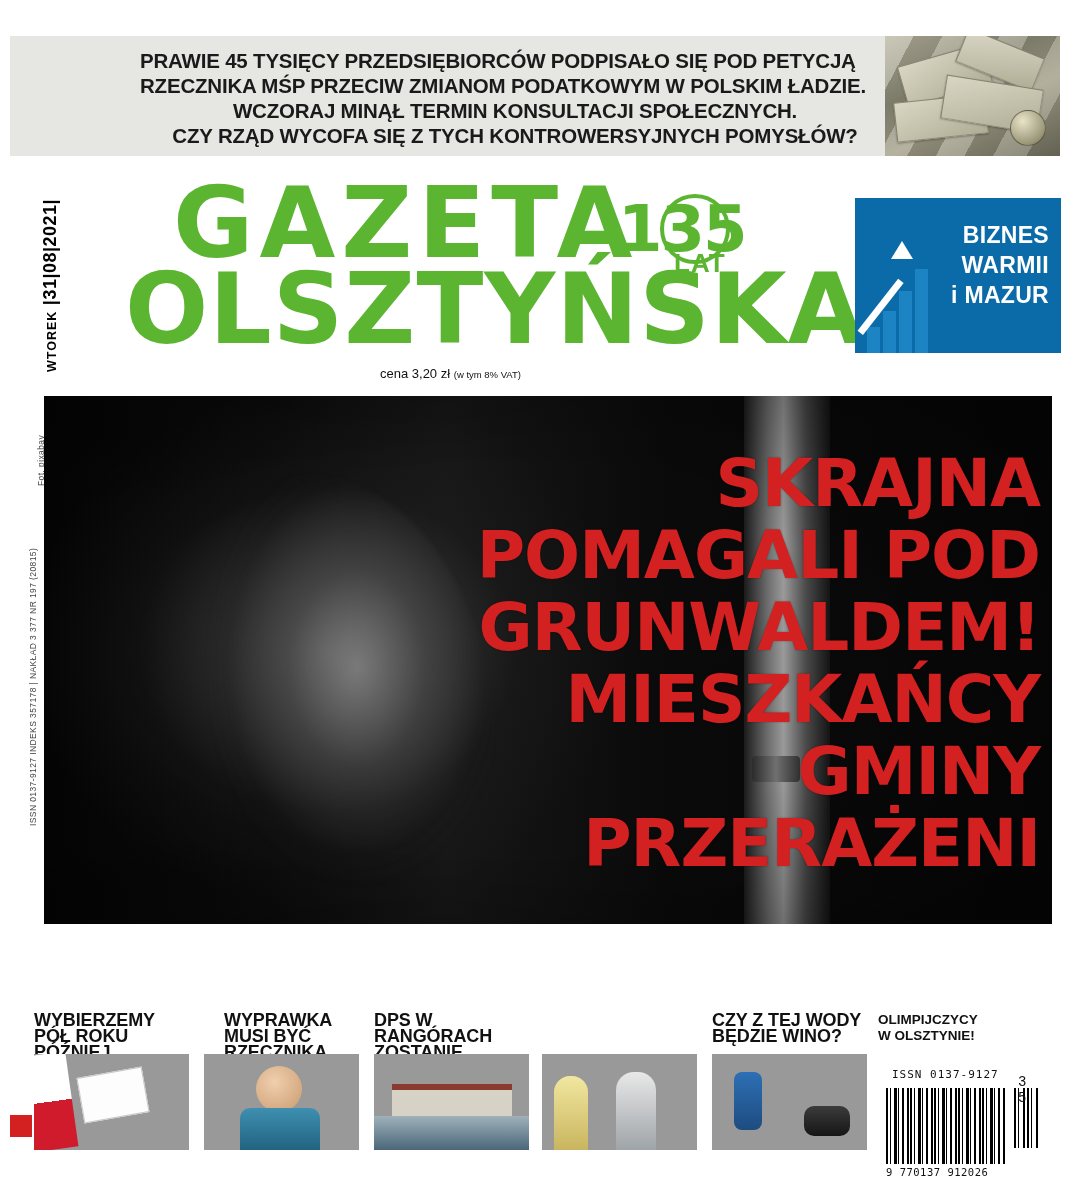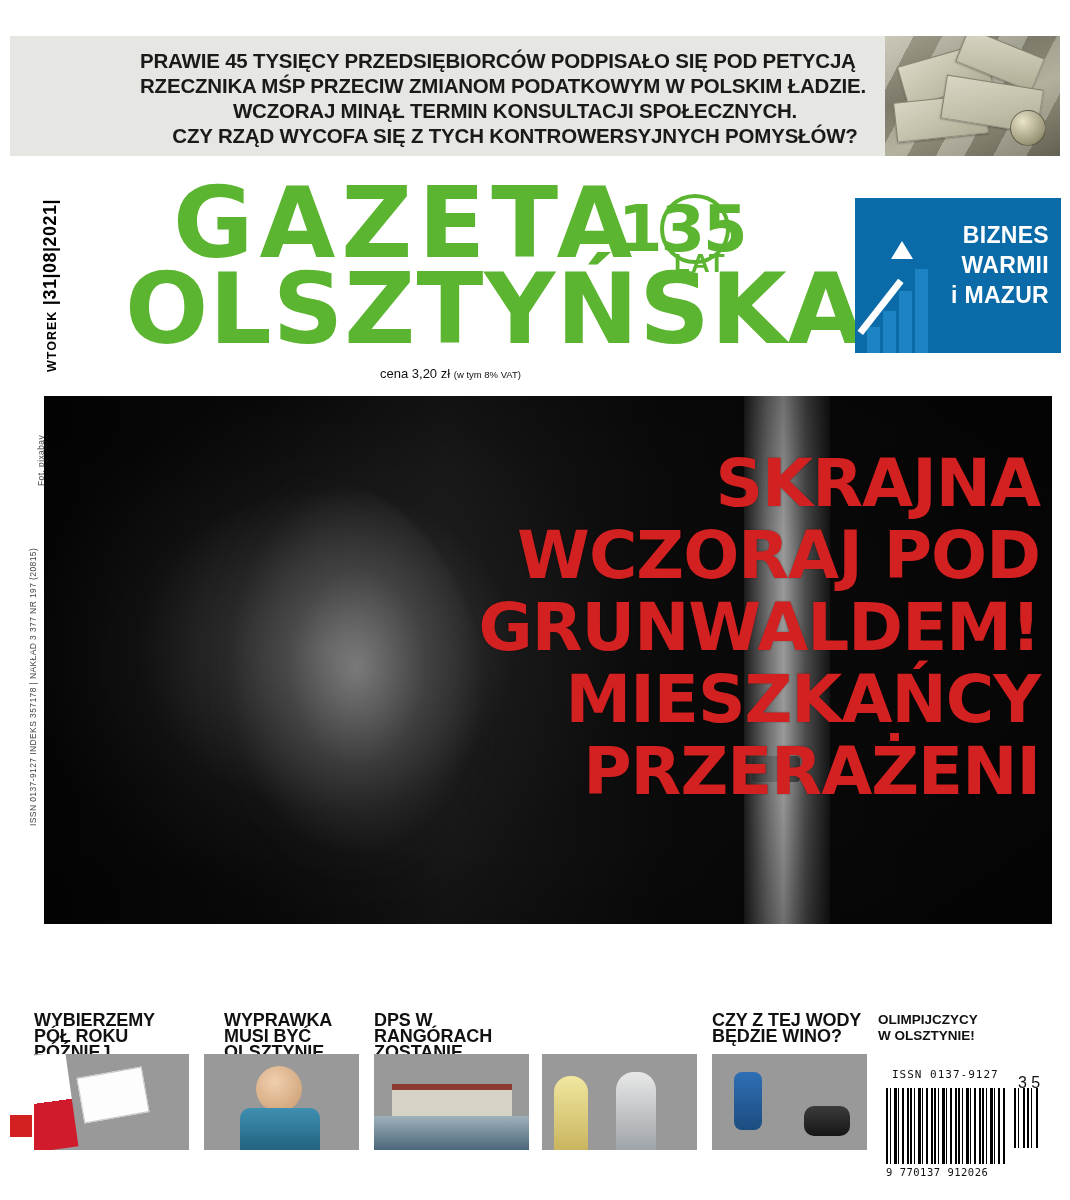--- a/index.html
+++ b/index.html
@@ -541,22 +541,22 @@
     font-family: "DejaVu Sans Mono", monospace;
     font-size: 10.5px;
     letter-spacing: 0.5px;
     color: #111;
     text-align: right;
   }
   .barcode-side-num {
     position: absolute;
     left: 140px;
     top: 62px;
-    font-family: Liberation Sans, sans-serif;
-    font-size: 16px;
+    font-family: Liberation Mono, monospace;
+    font-size: 14px;
     color: #111;
   }
 
   .corner-mark {
     position: absolute;
     left: 10px;
     top: 1115px;
     width: 22px;
     height: 22px;
     background: #d32020;
@@ -638,42 +638,43 @@
   <div class="main-photo">
     <div class="photo-bg"></div>
     <div class="photo-face"></div>
     <div class="photo-column">
         <span class="nub"></span>
       </div>
     <div class="photo-vignette"></div>
 
     <div class="headline">
       <span class="hl">SKRAJNA</span>
-      <span class="hl">WCZORAJ POD</span>
+      <span class="hl">POMAGALI POD</span>
       <span class="hl">GRUNWALDEM!</span>
       <span class="hl">MIESZKAŃCY</span>
+      <span class="hl">GMINY</span>
       <span class="hl">PRZERAŻENI</span>
     </div>
   </div>
 </div>
 
 <div class="teasers">
 
   <div class="teaser t0">
     <div class="ttl">
       <div>WYBIERZEMY</div>
       <div>PÓŁ ROKU PÓŹNIEJ</div>
     </div>
     <div class="thumb th-vote"></div>
   </div>
 
   <div class="teaser t1">
     <div class="ttl">
       <div>WYPRAWKA MUSI BYĆ</div>
-      <div>OLSZTYNIE</div>
+      <div>RZECZNIKA</div>
     </div>
     <div class="thumb th-boy"></div>
   </div>
 
   <div class="teaser t2">
     <div class="ttl">
       <div>DPS W RANGÓRACH</div>
       <div>ZOSTANIE ZAMKNIĘTY?</div>
     </div>
     <div class="thumb th-river"></div>

